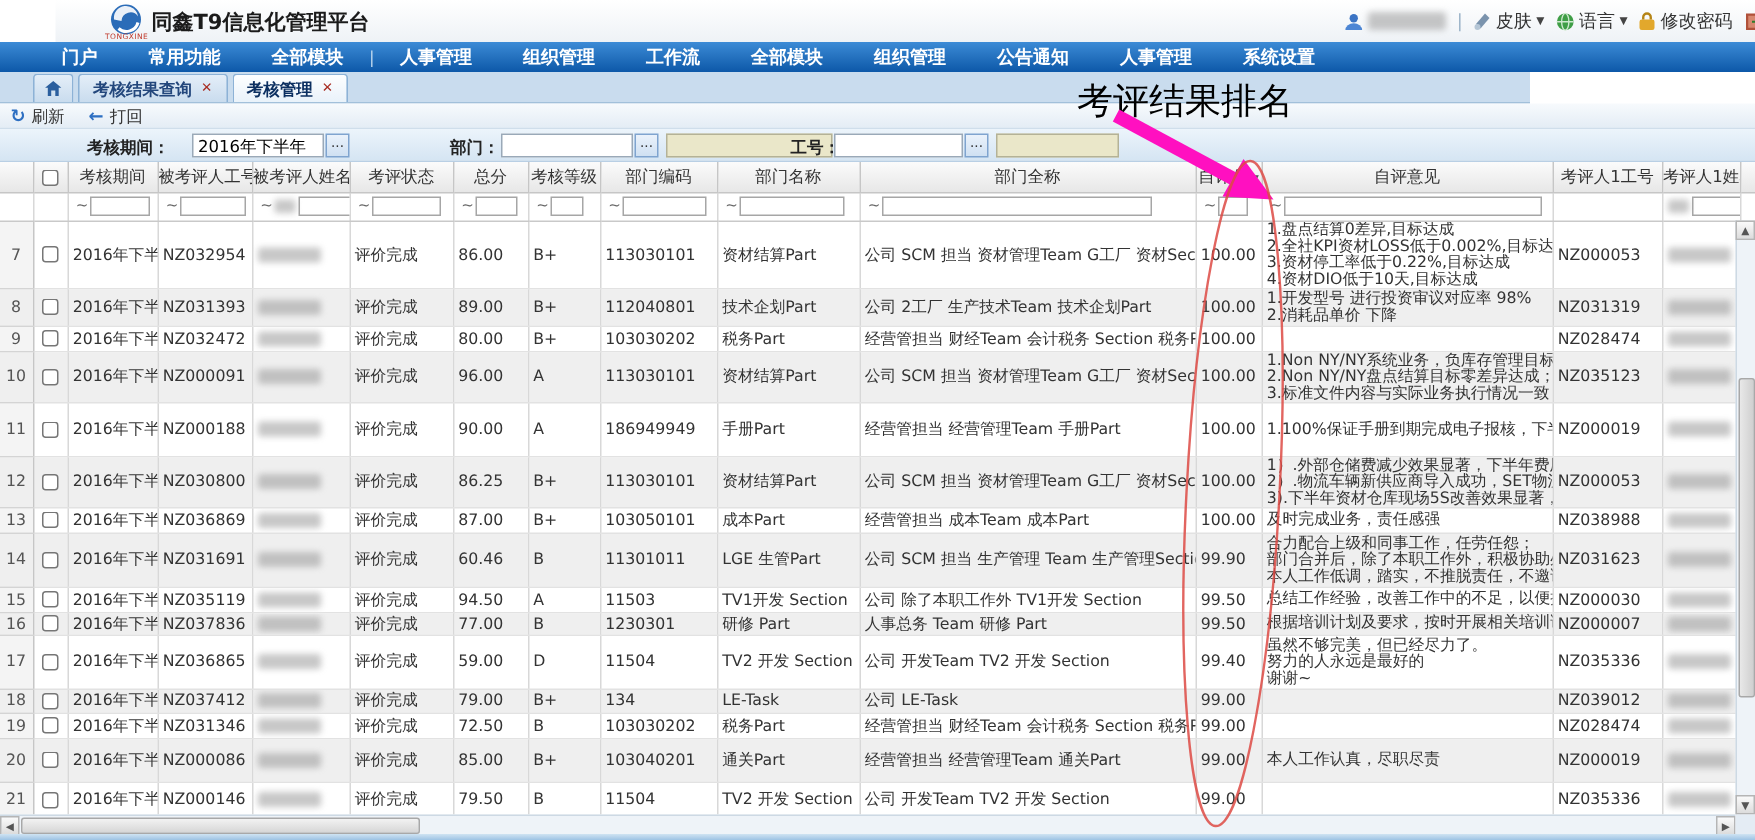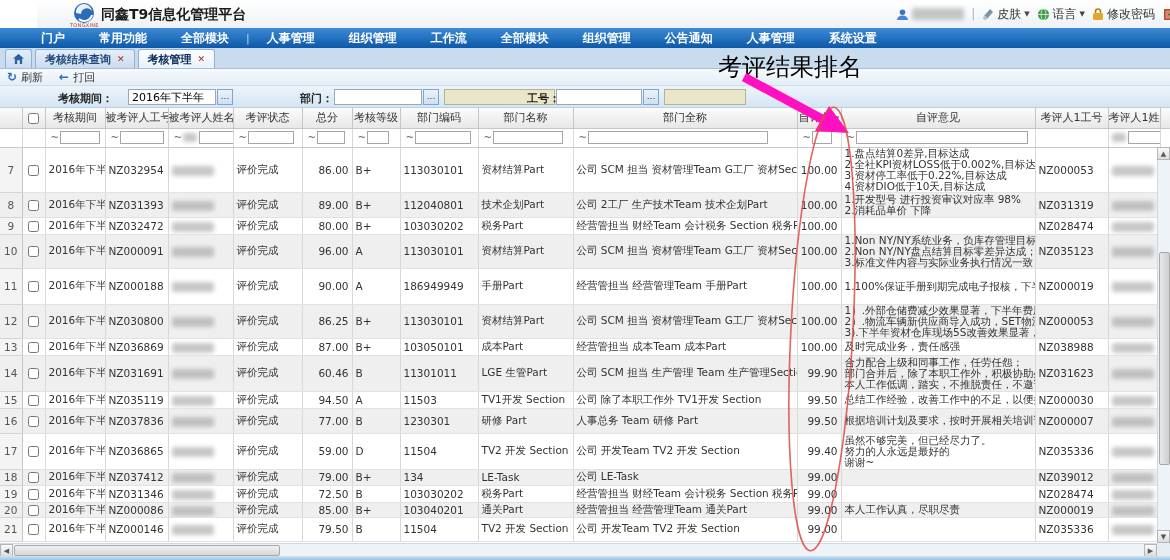--- a/index.html
+++ b/index.html
@@ -19,22 +19,22 @@
   .user-blur { width:52px; height:12px; }
   .caret { font-size:7px; color:#444; }
 
   
   .menubar { position:absolute; top:28px; left:0; width:1170px; height:20px;
              background:linear-gradient(#3c8bd6,#0d58a8); display:flex; align-items:center; padding-left:24px; }
   .menu-item { color:#fff; font-size:12px; font-weight:bold; padding:0 17px; cursor:pointer; white-space:nowrap; }
   .menu-sep { color:#bcd6ee; font-size:11px; }
 
   
-  .tabbar { position:absolute; top:48px; left:0; width:1170px; height:21px;
-            background:#c9dcee; border-bottom:1px solid #a2c0da; display:flex; align-items:flex-end; padding-left:5px; }
+  .tabbar { position:absolute; top:48px; left:0; width:1020px; height:21px;
+            background:#c9dcee; border-bottom:1px solid #a2c0da; display:flex; align-items:flex-end; padding-left:22px; }
   .tab { display:flex; align-items:center; gap:6px; height:19px; padding:0 9px; margin-right:3px;
          border:1px solid #8db2d6; border-bottom:none; border-radius:3px 3px 0 0;
          background:linear-gradient(#e4eef8,#c9dcee); font-size:11px; font-weight:bold; color:#23477c; cursor:pointer; }
   .tab.active { background:linear-gradient(#fdfeff,#e9f2fa); color:#0c2f60; }
   .tab-home { padding:0 7px; }
   .close-icon { color:#a82c21; font-size:9px; font-weight:bold; }
 
   
   .toolbar { position:absolute; top:69px; left:0; width:1170px; height:17px;
              background:linear-gradient(#f7fafd,#e4edf5); border-bottom:1px solid #cfdeeb;
@@ -57,21 +57,21 @@
        font-size:11px; font-weight:normal; color:#333; text-align:center; overflow:hidden; white-space:nowrap; }
   tr.filter-row td { height:19px; background:#fff; border-right:1px solid #d8d8d8; border-bottom:1px solid #c9c9c9; overflow:hidden; }
   .tilde { color:#666; font-size:10px; padding:0 1px 0 2px; }
   .grid-input { height:13px; border:1px solid #a6a6a6; background:#fff; vertical-align:middle; padding:0 1px; font-size:10px; }
   td { font-size:10.5px; color:#333; border-right:1px solid #d8d8d8; border-bottom:1px solid #e2e2e2;
        overflow:hidden; white-space:nowrap; padding:0 3px; }
   tr.body-row.alt td { background:#efefef; }
   td.numcol { background:#f4f4f4; border-right:1px solid #c6c6c6; border-bottom:1px solid #d4d4d4; text-align:center; color:#555; padding:0; }
   th.numcol-h { background:linear-gradient(#fbfbfb,#e7e7e7); }
   td.cb, th.cb { text-align:center; padding:0; }
-  td.num { text-align:right; }
+  td.num { }
   .comments { line-height:11px; font-size:10.5px; }
   .sort-arrow { font-size:7px; color:#555; margin-left:2px; }
   .name-blur { width:42px; height:10px; display:inline-block; vertical-align:middle; }
   input[type=checkbox] { width:11px; height:11px; vertical-align:middle; }
 
   
   .vscroll { position:absolute; right:0; top:147px; width:13px; height:396px; background:#eef3f8; border-left:1px solid #cdd9e4; }
   .vthumb { position:absolute; left:1px; top:105px; width:11px; height:213px; background:linear-gradient(90deg,#e8e8e8,#cfcfcf); border:1px solid #a8a8a8; border-radius:2px; }
   .sbtn { position:absolute; width:13px; height:13px; font-size:7px; color:#555; text-align:center; line-height:13px;
           background:linear-gradient(#fafafa,#dcdcdc); border:1px solid #b5b5b5; cursor:pointer; }
@@ -455,21 +455,21 @@
             <td class="num">99.50</td>
             <td>
               <div class="comments">
                 <div>总结工作经验，改善工作中的不足，以便提高明年</div>
               </div>
             </td>
             <td>NZ000030</td>
             <td><span class="blur-block name-blur"></span></td>
             <td></td>
           </tr>
-          <tr class="body-row alt" style="height: 25px;">
+          <tr class="body-row alt" style="height: 15px;">
             <td class="numcol">16</td>
             <td class="cb"><input type="checkbox" style=""></td>
             <td>2016年下半年</td>
             <td>NZ037836</td>
             <td><span class="blur-block name-blur"></span></td>
             <td>评价完成</td>
             <td class="num">77.00</td>
             <td>B</td>
             <td>1230301</td>
             <td>研修 Part</td>
@@ -541,21 +541,21 @@
             <td>税务Part</td>
             <td>经营管担当 财经Team 会计税务 Section 税务Part</td>
             <td class="num">99.00</td>
             <td>
               <div class="comments"></div>
             </td>
             <td>NZ028474</td>
             <td><span class="blur-block name-blur"></span></td>
             <td></td>
           </tr>
-          <tr class="body-row alt" style="height: 15px;">
+          <tr class="body-row alt" style="height: 29px;">
             <td class="numcol">20</td>
             <td class="cb"><input type="checkbox" style=""></td>
             <td>2016年下半年</td>
             <td>NZ000086</td>
             <td><span class="blur-block name-blur"></span></td>
             <td>评价完成</td>
             <td class="num">85.00</td>
             <td>B+</td>
             <td>103040201</td>
             <td>通关Part</td>

